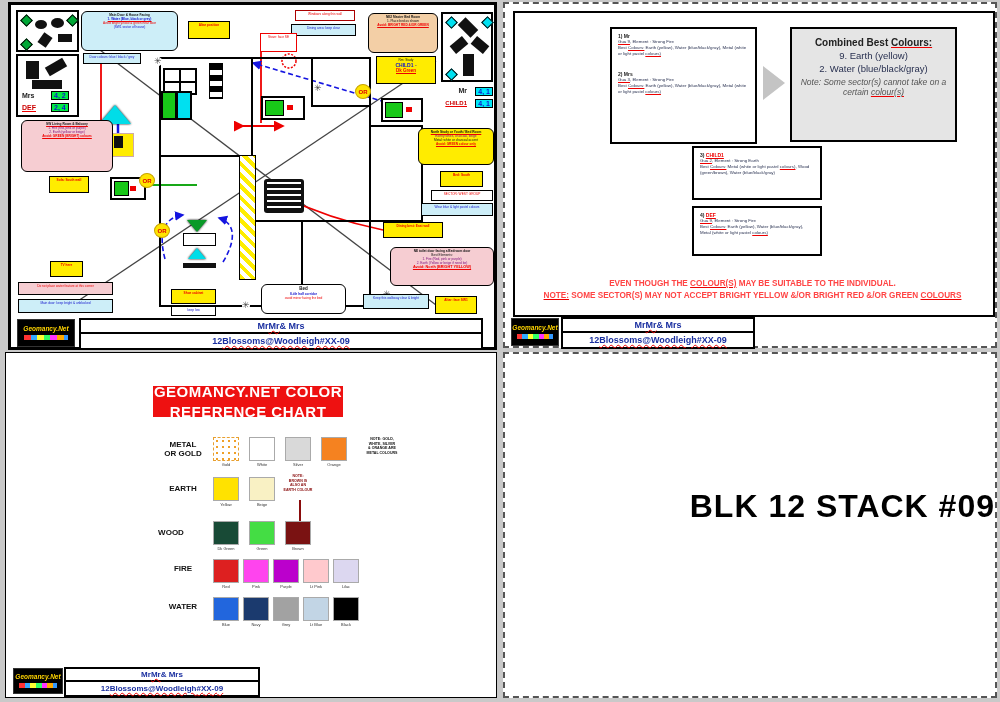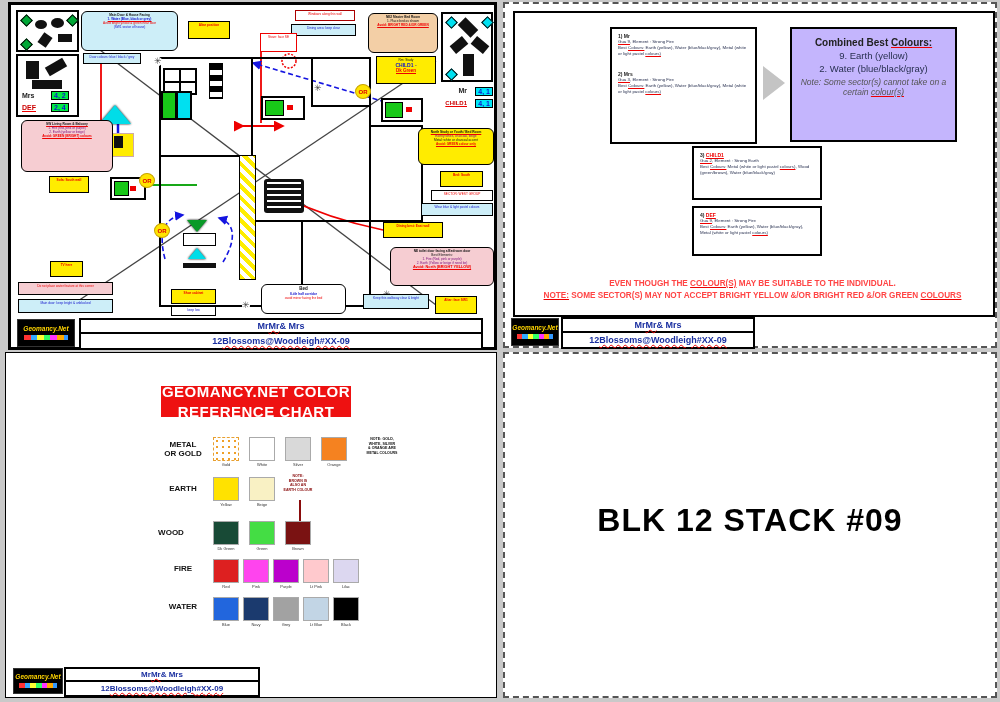--- a/index.html
+++ b/index.html
@@ -39,21 +39,21 @@
   .namecell{font-size:7px;font-weight:bold;color:#222;}
   .logo{position:absolute;background:#000;display:flex;flex-direction:column;align-items:center;justify-content:center;gap:2px;border:1px solid #333;}
   .logo .lg-t{color:#ffd400;font-size:6.5px;font-weight:bold;font-style:italic;line-height:1;}
   .logo .lg-bar{width:80%;height:5px;background:linear-gradient(90deg,#f33 0 15%,#3af 15% 30%,#ff3 30% 45%,#3f6 45% 60%,#f3f 60% 75%,#fa0 75% 90%,#39f 90% 100%);}
   .fbox{position:absolute;border:2px solid #000;background:#fff;}
   .fbox .frow{height:50%;display:flex;align-items:center;justify-content:center;font-size:9px;font-weight:bold;color:#1a2fa0;box-sizing:border-box;}
   .fbox .frow:first-child{border-bottom:2px solid #000;}
   .pbox{position:absolute;border:2px solid #000;background:#fff;padding:4px 6px;box-sizing:border-box;}
   .pbox .nm{font-size:5px;font-weight:bold;color:#222;}
   .pbox .tx{font-size:4.4px;color:#283050;line-height:1.35;text-align:left;}
-  .combined{position:absolute;border:2px solid #000;background:#c4b5fd;text-align:center;padding:8px 4px;box-sizing:border-box;color:#222;}
+  .combined{position:absolute;border:2px solid #000;background:#e5e5e5;text-align:center;padding:8px 4px;box-sizing:border-box;color:#222;}
   .combined .ct{font-size:10px;font-weight:bold;}
   .combined .ci{font-size:9.5px;margin-top:2px;color:#283050;}
   .combined .cn{font-size:8.5px;font-style:italic;color:#555;margin-top:3px;}
   .arrow-r{position:absolute;width:0;height:0;border-top:17px solid transparent;border-bottom:17px solid transparent;border-left:22px solid #c4c4c4;}
   .rednote{position:absolute;text-align:center;color:#f44;font-weight:bold;font-size:8.2px;line-height:1.5;}
   .titlebox{position:absolute;background:#ee1111;color:#fff;font-weight:bold;font-size:15px;text-align:center;display:flex;flex-direction:column;justify-content:center;line-height:1.3;letter-spacing:.5px;}
   .rowlab{position:absolute;width:50px;text-align:center;font-size:8px;font-weight:bold;color:#111;white-space:pre-line;line-height:1.1;}
   .swrow{position:absolute;display:flex;gap:10px;}
   .swrow.tight{gap:4px;}
   .sw{display:flex;flex-direction:column;align-items:center;}
@@ -329,21 +329,21 @@
       </div>
     <div class="frow">
         <span>12 </span>
         <span class="uwavy">Blossoms@Woodleigh</span>
         <span class="uwavy"> #XX-09</span>
       </div>
   </div>
 </div>
 
 <div class="page" style="left:5px;top:352px;width:492px;height:346px;border:1.5px solid #000;">
-  <div class="titlebox" style="left:155px;top:33px;width:190px;height:31px;">
+  <div class="titlebox" style="left:147px;top:33px;width:190px;height:31px;">
     <div>GEOMANCY.NET COLOR</div>
     <div>REFERENCE CHART</div>
   </div>
 
   <div class="rowlab" style="left:152px;top:88px;">METAL
 OR GOLD</div>
   <div class="swrow" style="left:207px;top:84px;">
     <div class="sw">
         <div class="box golddots"></div>
         <div class="lb">Gold</div>
@@ -459,14 +459,14 @@
       </div>
     <div class="frow" style="font-size:8px;">
         <span>12 </span>
         <span class="uwavy">Blossoms@Woodleigh</span>
         <span class="uwavy"> #XX-09</span>
       </div>
   </div>
 </div>
 
 <div class="page" style="left:503px;top:352px;width:494px;height:346px;border:2px dashed #555;">
-  <div class="blk-title" style="top:148px;">BLK 12 STACK #09</div>
+  <div class="blk-title" style="top:134px;text-align:right;">BLK 12 STACK #09</div>
 </div>
 
 </body></html>

